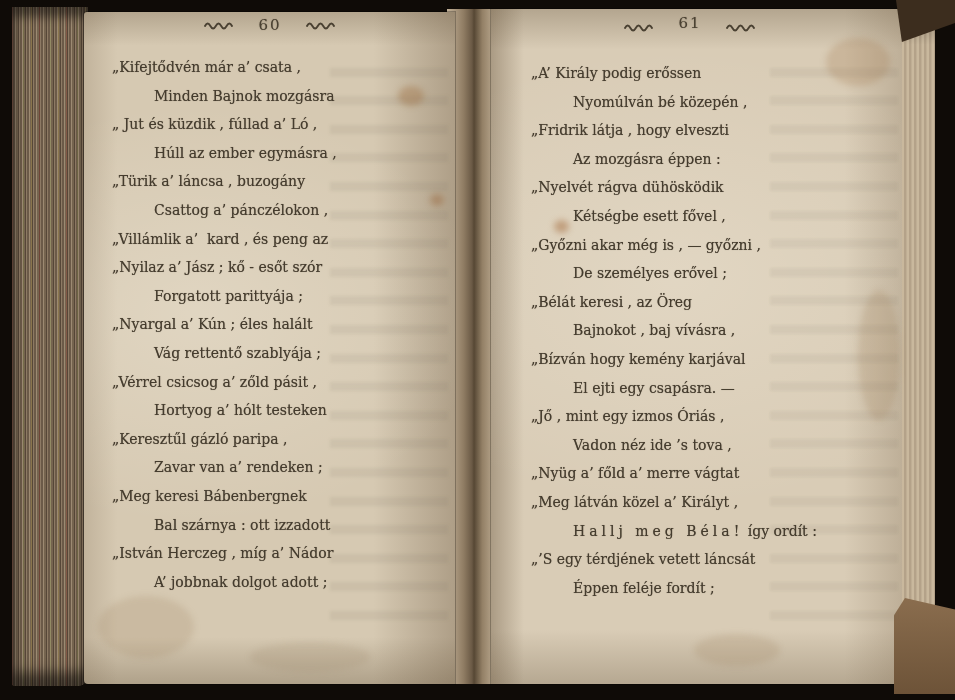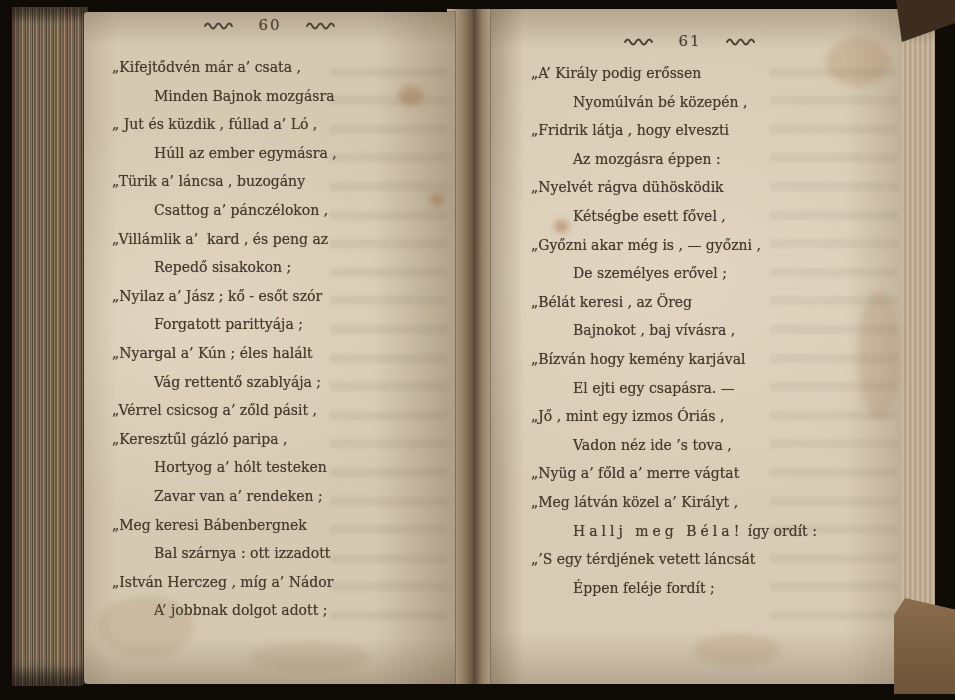--- a/index.html
+++ b/index.html
@@ -59,21 +59,21 @@
     clip-path:polygon(0 0,100% 0,100% 55%,10% 100%);
   }
   .corner-br{
     position:absolute;left:894px;top:598px;width:61px;height:96px;
     background:linear-gradient(180deg,#8a6d4e,#6d5338);
     clip-path:polygon(18% 0,100% 12%,100% 100%,0 100%,0 18%);
   }
   
   .page-header{position:absolute;display:flex;align-items:center;justify-content:center;gap:24px;color:#453c2f;}
   .hdr-left{left:96px;top:16px;width:348px;}
-  .hdr-right{left:495px;top:32px;width:390px;}
+  .hdr-right{left:495px;top:14px;width:390px;align-items:flex-end;}
   .pagenum{font-size:15px;letter-spacing:2px;color:#4a4132;text-shadow:0 0 1px rgba(74,65,50,.5);}
   .wavy svg{display:block;}
   
   .verse{position:absolute;color:#453c2e;font-size:14px;line-height:28.6px;text-shadow:0 0 .7px rgba(69,60,46,.65);}
   .verse-left{left:112px;top:53px;width:336px;}
   .verse-right{left:531px;top:59px;width:366px;}
   .line{white-space:pre;}
   .line.indent{padding-left:42px;}
   .lsp{letter-spacing:4px;}
   
@@ -140,28 +140,27 @@
   </div>
 
   <div class="verse verse-left">
       <div class="line">„Kifejtődvén már a’ csata ,</div>
       <div class="line indent">Minden Bajnok mozgásra</div>
       <div class="line">„ Jut és küzdik , fúllad a’ Ló ,</div>
       <div class="line indent">Húll az ember egymásra ,</div>
       <div class="line">„Türik a’ láncsa , buzogány</div>
       <div class="line indent">Csattog a’ pánczélokon ,</div>
       <div class="line">„Villámlik a’  kard , és peng az</div>
-      <div class="line indent">Repedő sisakokon ;</div>
       <div class="line">„Nyilaz a’ Jász ; kő - esőt szór</div>
       <div class="line indent">Forgatott parittyája ;</div>
       <div class="line">„Nyargal a’ Kún ; éles halált</div>
       <div class="line indent">Vág rettentő szablyája ;</div>
       <div class="line">„Vérrel csicsog a’ zőld pásit ,</div>
+      <div class="line indent">Hortyog a’ hólt testeken</div>
       <div class="line">„Keresztűl gázló paripa ,</div>
-      <div class="line indent">Hortyog a’ hólt testeken</div>
       <div class="line indent">Zavar van a’ rendeken ;</div>
       <div class="line">„Meg keresi Bábenbergnek</div>
       <div class="line indent">Bal szárnya : ott izzadott</div>
       <div class="line">„István Herczeg , míg a’ Nádor</div>
       <div class="line indent">A’ jobbnak dolgot adott ;</div>
     </div>
   <div class="verse verse-right">
       <div class="line">„A’ Király podig erőssen</div>
       <div class="line indent">Nyomúlván bé közepén ,</div>
       <div class="line">„Fridrik látja , hogy elveszti</div>

